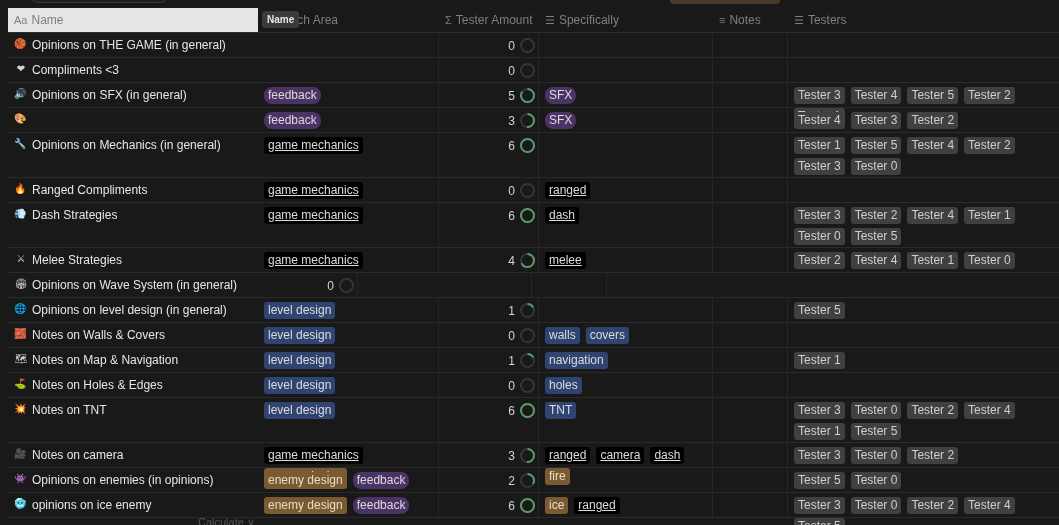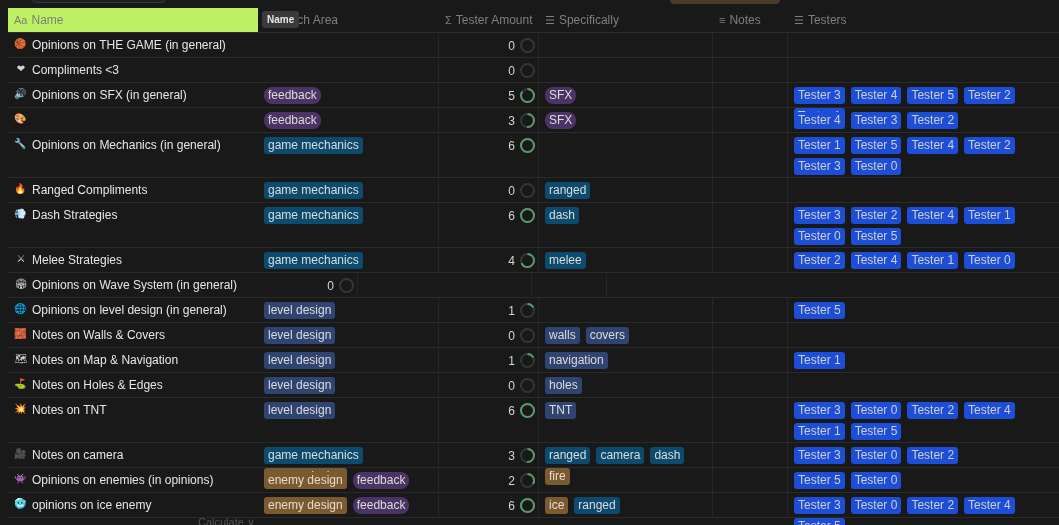--- a/index.html
+++ b/index.html
@@ -7,21 +7,21 @@
     body { font-family: "Liberation Sans", sans-serif; color: #d4d4d4; font-size: 12px; position: relative; }
 
     .topbar { position: absolute; top: 0; left: 0; width: 1059px; height: 8px; }
     .topbar .pill-left { position: absolute; left: 32px; top: -6px; width: 134px; height: 9px; border: 1px solid #3a3a3a; border-radius: 6px; background: #202020; }
     .topbar .pill-right { position: absolute; left: 670px; top: -6px; width: 110px; height: 10px; border-radius: 4px; background: #4a3a2a; }
 
     .table { position: absolute; top: 8px; left: 8px; width: 1051px; }
 
     .hdr { display: flex; height: 25px; border-bottom: 1px solid #2c2c2c; color: #7f7f7f; font-size: 12px; }
     .hdr .hcell { display: flex; align-items: center; padding-left: 6px; gap: 4px; white-space: nowrap; overflow: hidden; position: relative; }
-    .hdr .hcell.name { background: #bef264; }
+    .hdr .hcell.name { background: #e5e5e5; }
     .hdr .hicon { color: #7f7f7f; font-size: 11px; }
     .tooltip { position: absolute; left: 4px; top: 3px; background: #3a3a3a; color: #e6e6e6; font-size: 10px; font-weight: bold; padding: 3px 5px; border-radius: 3px; z-index: 2; }
 
     .c-name { width: 250px; }
     .c-area { width: 181px; }
     .c-amt { width: 100px; }
     .c-spec { width: 174px; }
     .c-notes { width: 75px; }
     .c-test { width: 271px; }
 
@@ -29,25 +29,25 @@
     .cell { padding: 4px 6px 3px 6px; border-right: 1px solid #262626; display: flex; flex-wrap: wrap; align-content: flex-start; gap: 4px 6px; min-height: 24px; }
     .cell.c-name { border-right: none; align-items: center; padding-top: 5px; gap: 0; }
     .cell.c-name .emoji { width: 14px; font-size: 10px; margin-right: 4px; text-align: center; display: inline-block; }
     .cell.c-name .title { color: #e6e6e6; font-size: 12px; }
     .cell.c-amt { justify-content: flex-end; align-items: flex-start; gap: 4px; padding-right: 2px; flex-wrap: nowrap; }
     .cell.c-amt .num { color: #d4d4d4; font-size: 12px; margin-top: 2px; }
     .cell.c-test { border-right: none; }
 
     .tag { display: inline-block; padding: 1px 4px; border-radius: 3px; font-size: 12px; line-height: 15px; color: #dcdcdc; white-space: nowrap; }
     .tag.purple { background: #4b3465; border-radius: 8px; }
-    .tag.green { background: #0c4a6e; }
+    .tag.green { background: #000000; text-decoration: underline; }
     .tag.blue { background: #2f4470; }
     .tag.brown { background: #7a5a30; color: #e8dcc8; }
     .tag.red { background: #6a3d33; }
-    .tag.gray { background: #1d4ed8; color: #cfcfcf; }
+    .tag.gray { background: #404040; color: #cfcfcf; }
 
     .ring { width: 17px; height: 17px; display: inline-block; }
 
     .footer { position: absolute; left: 198px; top: 516px; color: #555; font-size: 11px; }
   </style>
 </head>
 <body>
 
 <div class="topbar">
   <div class="pill-left"></div>

